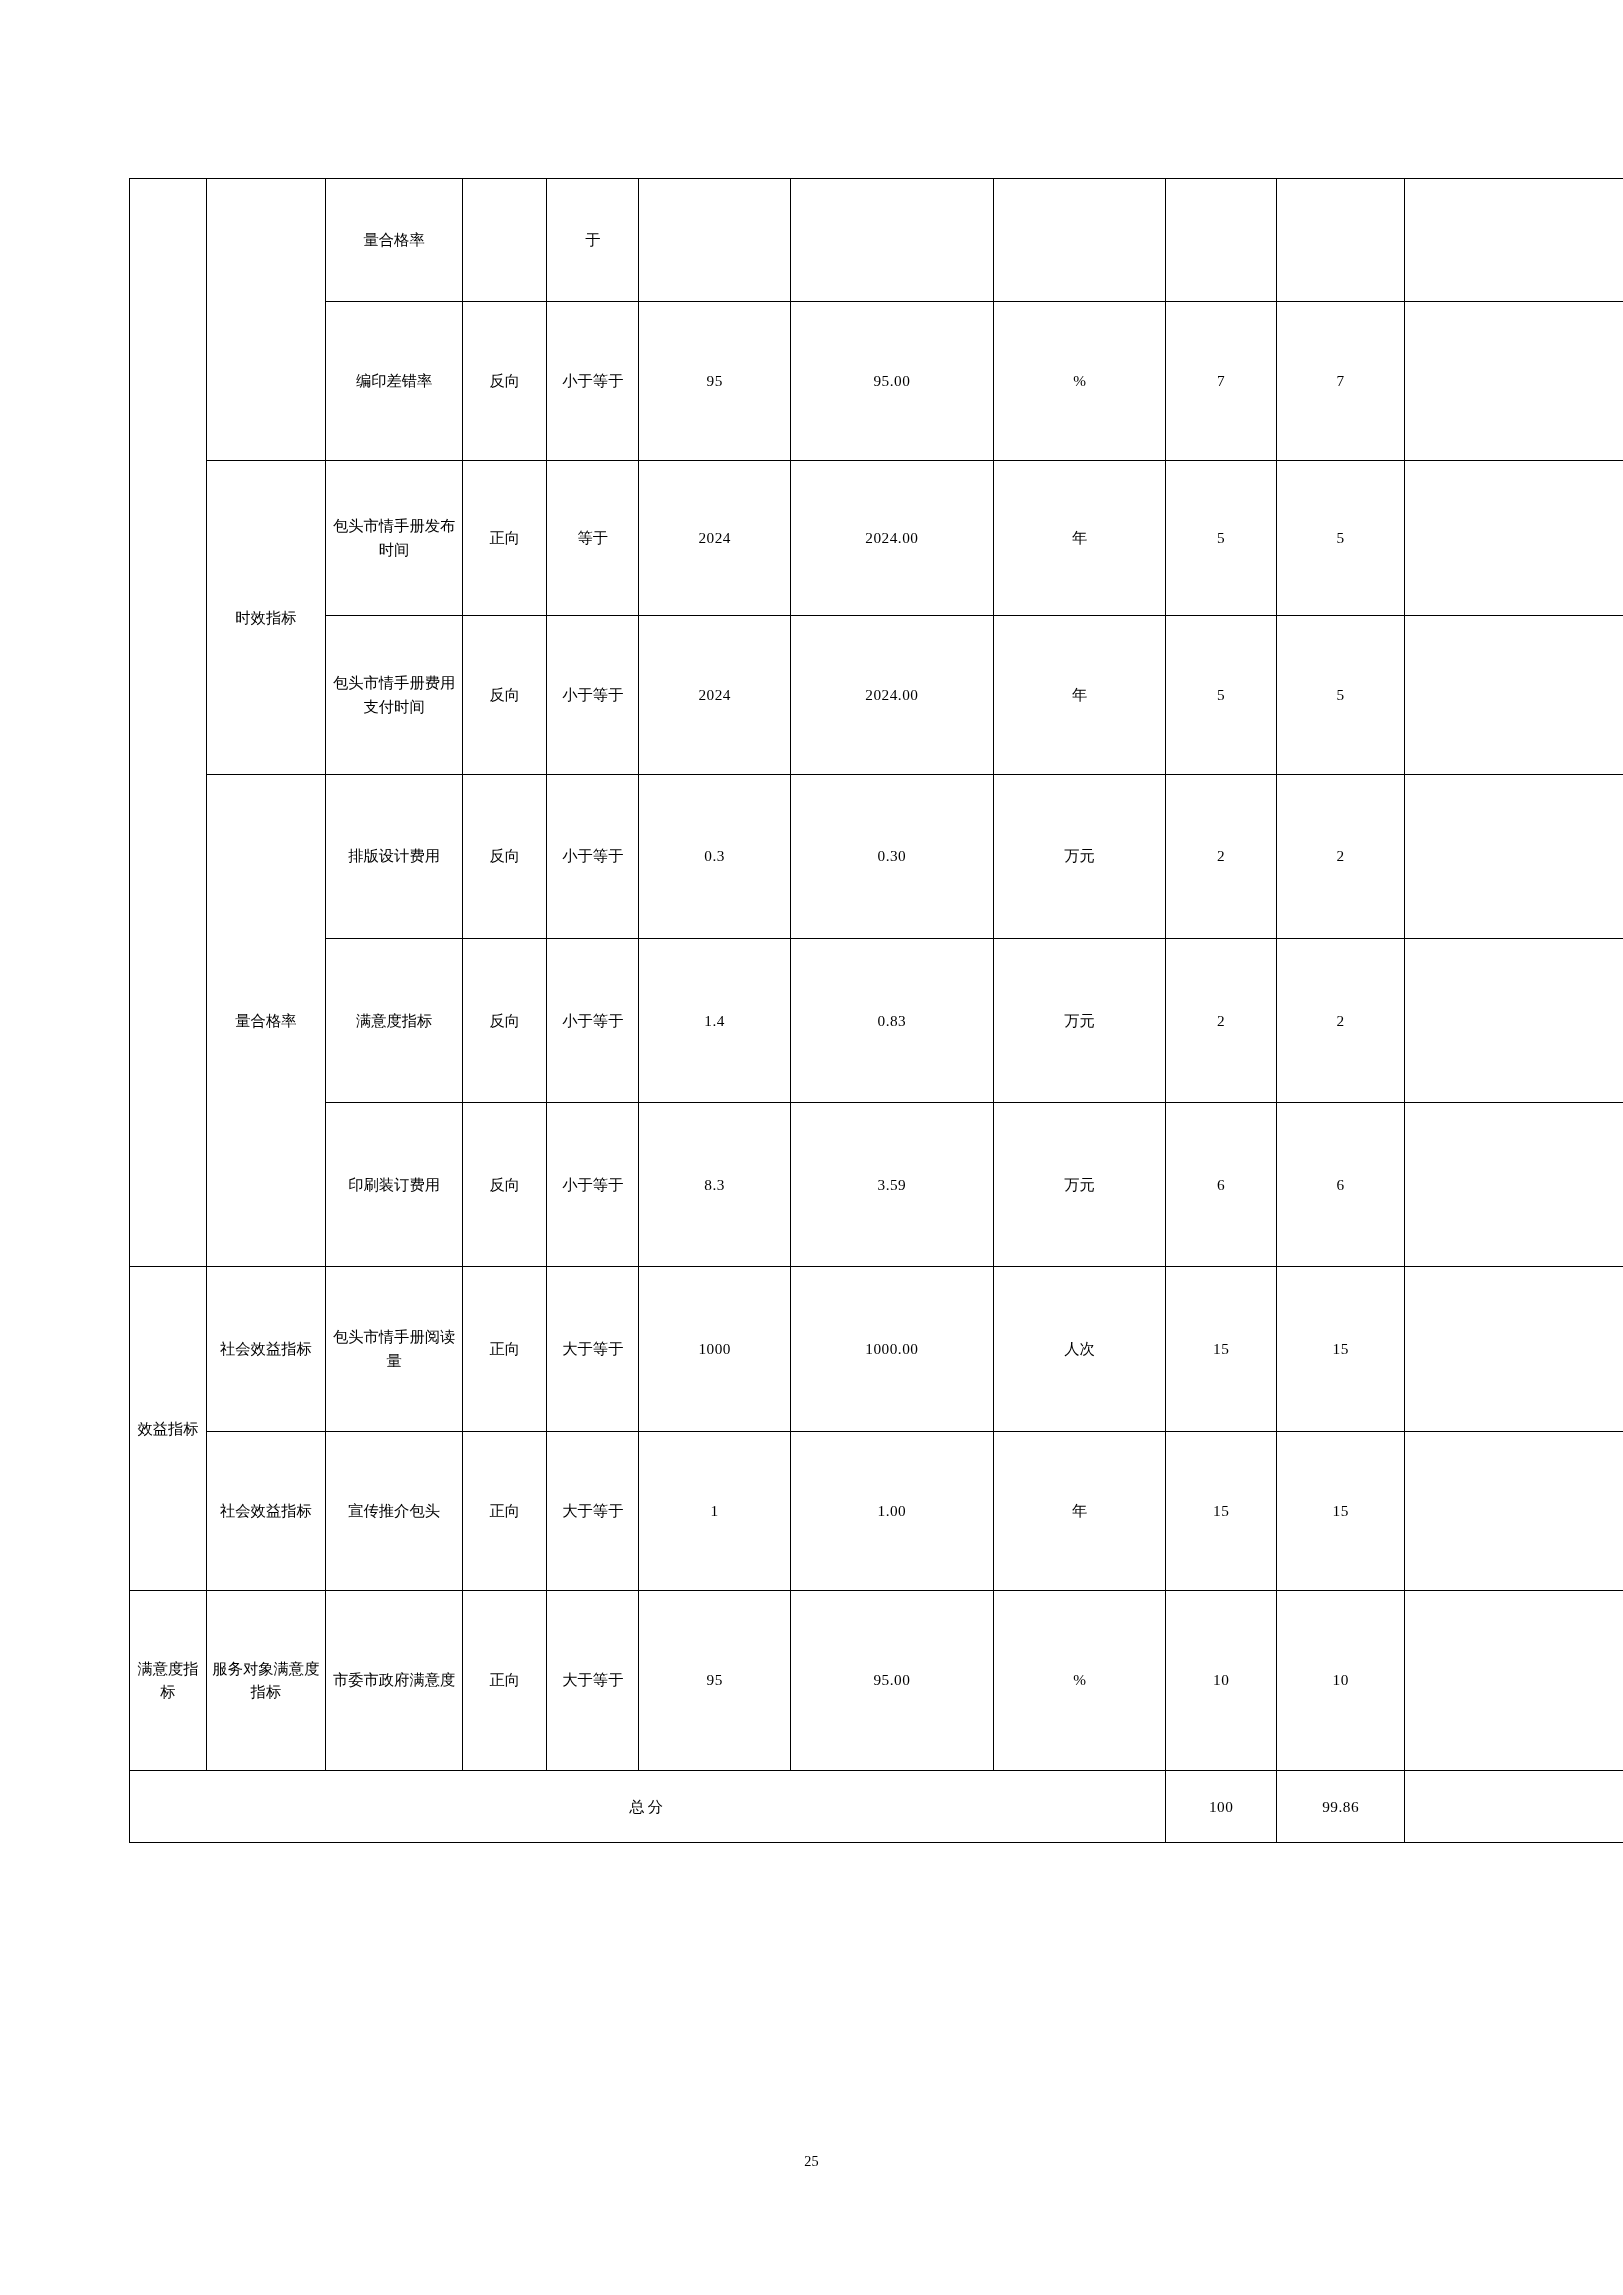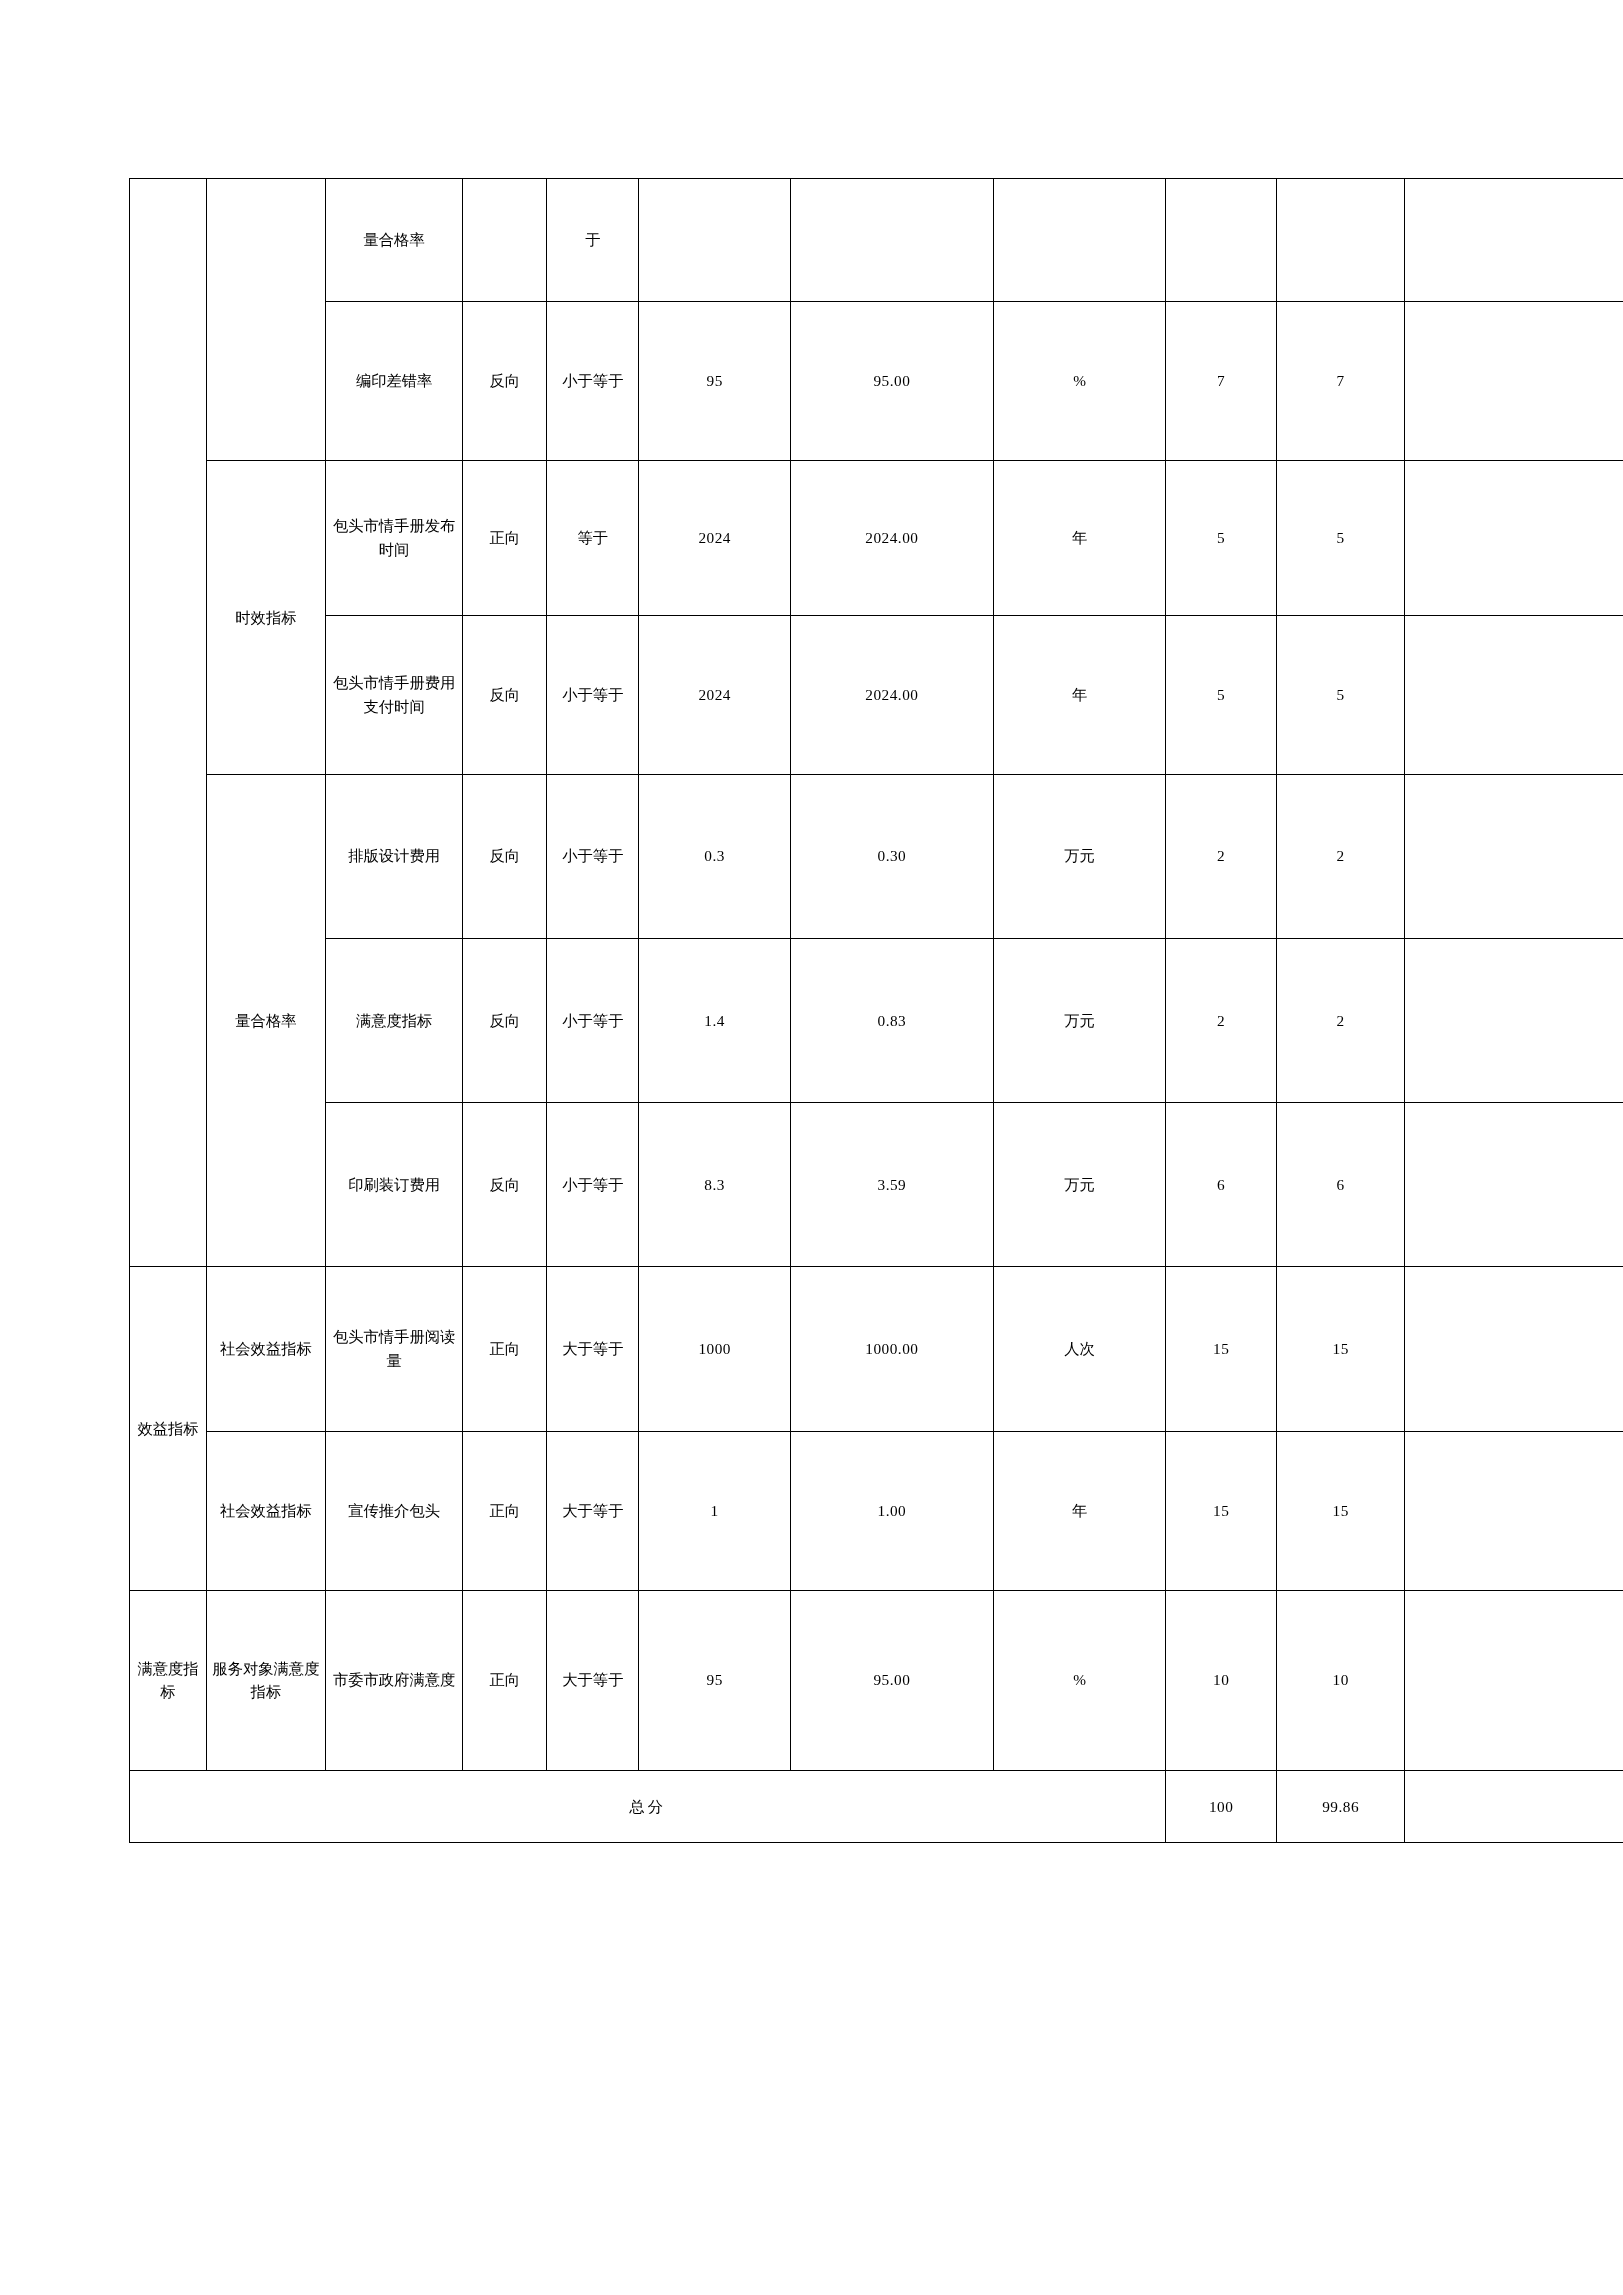--- a/index.html
+++ b/index.html
@@ -227,15 +227,16 @@
           <td colspan="8" style="height:61px" class="total-label">总分</td>
           <td class="num">100</td>
           <td class="num">99.86</td>
           <td></td>
         </tr>
 
       </tbody>
     </table>
   </div>
 
+  <div class="page-number">25</div>
 
 </div>
 
 
 </body></html>

